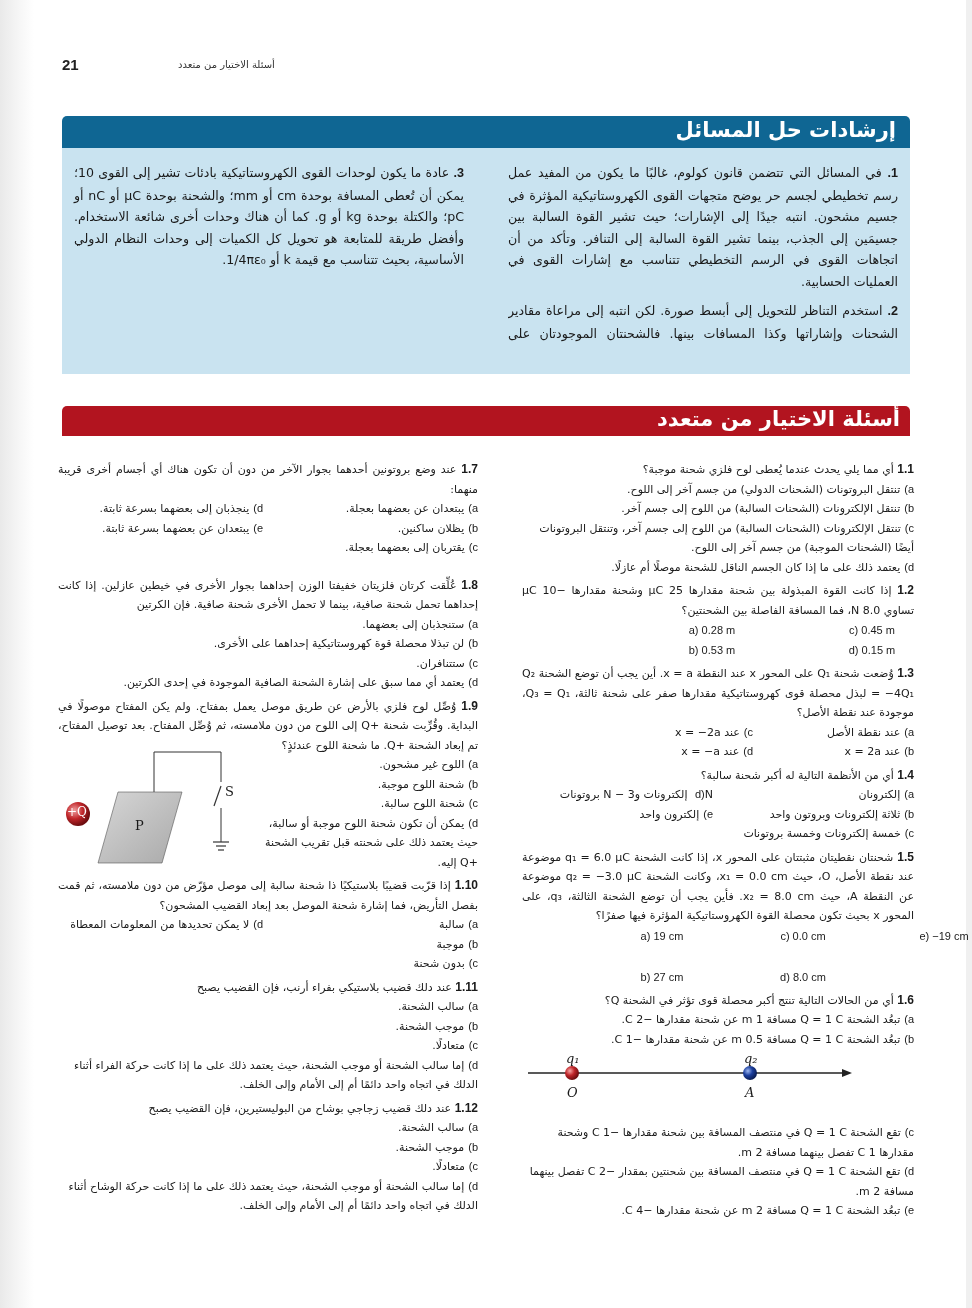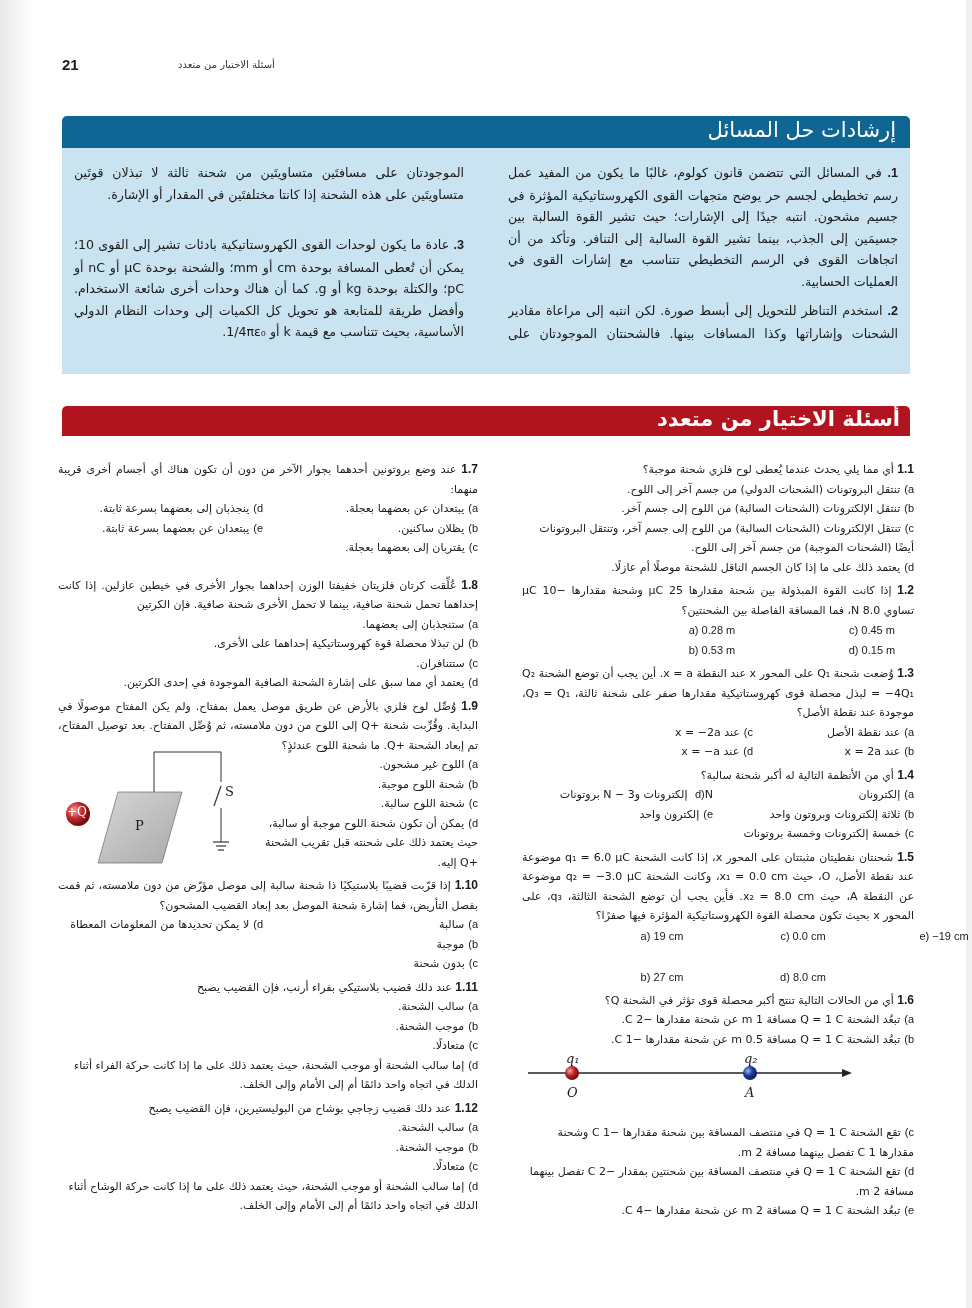--- a/index.html
+++ b/index.html
@@ -9,21 +9,21 @@
   }
   .page-edge { position:absolute; left:0; top:0; width:34px; height:1308px;
     background:linear-gradient(90deg,#e9e9e9,#f7f7f7 60%,#ffffff); }
   .page-edge2 { position:absolute; right:0; top:0; width:6px; height:1308px; background:#f0f0f0; }
   .running-head { position:absolute; top:56px; left:60px; width:860px; height:20px; }
   .page-number { position:absolute; left:2px; top:0; font-family:"Liberation Sans", sans-serif; font-weight:bold; font-size:15px; color:#222;text-align:center; }
   .running-title { position:absolute; left:118px; top:3px; font-size:10px; color:#333; direction:rtl; }
 
   .tips-header { position:absolute; left:62px; top:116px; width:848px; height:32px;
     background:#0f6693; border-radius:5px 5px 0 0; }
-  .tips-title { position:absolute; right:14px; top:2px; color:#fff; font-weight:normal; font-size:21px; direction:rtl; }
+  .tips-title { position:absolute; right:14px; top:2px; color:#fff; font-weight:bold; font-size:21px; direction:rtl; }
   .tips-body { position:absolute; left:62px; top:148px; width:848px; height:226px; background:#c9e3f0; }
   .tips-col { position:absolute; top:14px; width:390px; direction:rtl; text-align:justify; font-size:12.6px; line-height:21.5px; }
   .tips-col.right { right:12px; }
   .tips-col.left { left:12px; }
   .tip { margin:0 0 8px 0; }
   .num { font-family:"Liberation Sans", sans-serif; font-weight:bold; }
 
   .mc-header { position:absolute; left:62px; top:406px; width:848px; height:30px;
     background:#b2141f; border-radius:5px 5px 0 0; }
   .mc-title { position:absolute; right:10px; top:1px; color:#fff; font-weight:bold; font-size:21px; direction:rtl; }
@@ -59,21 +59,20 @@
 
 <div class="tips-header">
   <span class="tips-title">إرشادات حل المسائل</span>
 </div>
 <div class="tips-body">
   <div class="tips-col right">
     <p class="tip"><span class="num">1.</span> <span>في المسائل التي تتضمن قانون كولوم، غالبًا ما يكون من المفيد عمل رسم تخطيطي لجسم حر يوضح متجهات القوى الكهروستاتيكية المؤثرة في جسيم مشحون. انتبه جيدًا إلى الإشارات؛ حيث تشير القوة السالبة بين جسيمَين إلى الجذب، بينما تشير القوة السالبة إلى التنافر. وتأكد من أن اتجاهات القوى في الرسم التخطيطي تتناسب مع إشارات القوى في العمليات الحسابية.</span></p>
     <p class="tip" style="height:44px;overflow:hidden"><span class="num">2.</span> <span>استخدم التناظر للتحويل إلى أبسط صورة. لكن انتبه إلى مراعاة مقادير الشحنات وإشاراتها وكذا المسافات بينها. فالشحنتان الموجودتان على مسافتَين متساويتَين من شحنة ثالثة لا تبذلان قوتَين متساويتَين على هذه الشحنة إذا كانتا مختلفتَين في المقدار أو الإشارة.</span></p>
   </div>
   <div class="tips-col left">
-    <p class="tip" style="height:64px;overflow:hidden">الموجودتان على مسافتَين متساويتَين من شحنة ثالثة لا تبذلان قوتَين متساويتَين على هذه الشحنة إذا كانتا مختلفتَين في المقدار أو الإشارة.</p>
     <p class="tip"><span class="num">3.</span> <span>عادة ما يكون لوحدات القوى الكهروستاتيكية بادئات تشير إلى القوى 10؛ يمكن أن تُعطى المسافة بوحدة cm أو mm؛ والشحنة بوحدة μC أو nC أو pC؛ والكتلة بوحدة kg أو g. كما أن هناك وحدات أخرى شائعة الاستخدام. وأفضل طريقة للمتابعة هو تحويل كل الكميات إلى وحدات النظام الدولي الأساسية، بحيث تتناسب مع قيمة k أو 1/4πε₀.</span></p>
   </div>
 </div>
 
 <div class="mc-header">
   <span class="mc-title">أسئلة الاختيار من متعدد</span>
 </div>
 
 <div class="col right">
   <div class="q">

